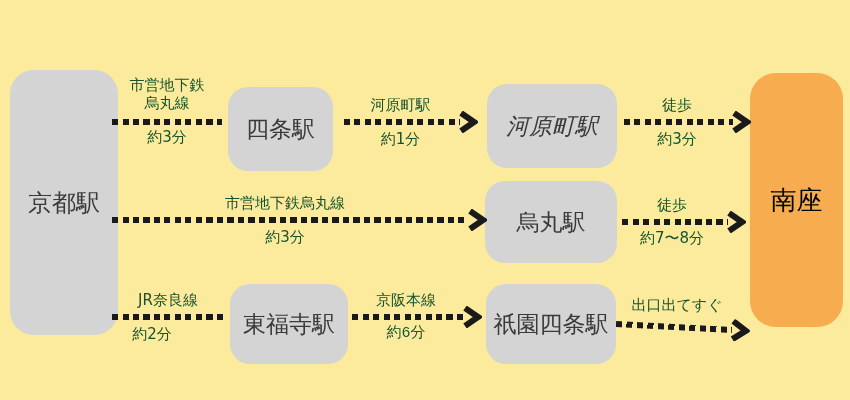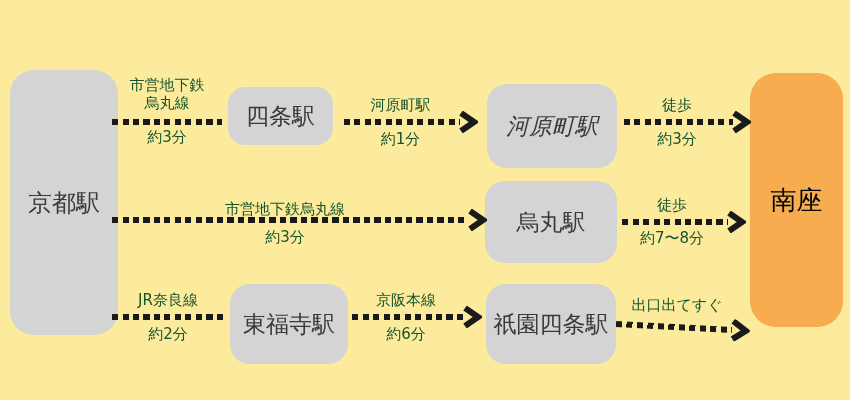--- a/index.html
+++ b/index.html
@@ -57,21 +57,21 @@
 <div class="canvas">
 
   <div class="box origin" style="left:10px;top:70px;width:108px;height:265px;">
     <span>京都駅</span>
   </div>
 
   <div class="box dest" style="left:750px;top:73px;width:93px;height:254px;">
     <span>南座</span>
   </div>
 
-  <div class="box station" style="left:228px;top:87px;width:105px;height:58px;border-radius:17px;">
+  <div class="box station" style="left:228px;top:87px;width:105px;height:84px;">
     <span>四条駅</span>
   </div>
 
   <div class="box station" style="left:487px;top:84px;width:130px;height:84px;font-style:italic;">
     <span>河原町駅</span>
   </div>
 
   <div class="box station" style="left:485px;top:181px;width:132px;height:82px;">
     <span>烏丸駅</span>
   </div>
@@ -104,21 +104,21 @@
 
   <div class="lbl" style="left:624px;top:96px;width:106px;">徒歩</div>
   <div class="arrow" style="left:624px;top:110px;width:127px;">
     <div class="dots"></div>
     <svg class="head" width="20" height="22" viewBox="0 0 20 22">
       <path d="M3 2 L16 11 L3 20" stroke="#1A1A1A" stroke-width="6" fill="none"></path>
     </svg>
   </div>
   <div class="lbl" style="left:624px;top:130px;width:106px;">約3分</div>
 
-  <div class="lbl" style="left:160px;top:194px;width:250px;margin-top:6px;">市営地下鉄烏丸線</div>
+  <div class="lbl" style="left:160px;top:194px;width:250px;">市営地下鉄烏丸線</div>
   <div class="arrow" style="left:112px;top:208px;width:375px;">
     <div class="dots"></div>
     <svg class="head" width="20" height="22" viewBox="0 0 20 22">
       <path d="M3 2 L16 11 L3 20" stroke="#1A1A1A" stroke-width="6" fill="none"></path>
     </svg>
   </div>
   <div class="lbl" style="left:160px;top:228px;width:250px;">約3分</div>
 
   <div class="lbl" style="left:622px;top:196px;width:100px;">徒歩</div>
   <div class="arrow" style="left:622px;top:210px;width:124px;">
@@ -126,30 +126,30 @@
     <svg class="head" width="20" height="22" viewBox="0 0 20 22">
       <path d="M3 2 L16 11 L3 20" stroke="#1A1A1A" stroke-width="6" fill="none"></path>
     </svg>
   </div>
   <div class="lbl" style="left:622px;top:229px;width:100px;">約7〜8分</div>
 
   <div class="lbl" style="left:112px;top:291px;width:112px;">JR奈良線</div>
   <div class="arrow" style="left:112px;top:305px;width:112px;">
     <div class="dots"></div>
   </div>
-  <div class="lbl" style="left:112px;top:325px;width:112px;">約2分</div>
+  <div class="lbl" style="left:96px;top:325px;width:112px;">約2分</div>
 
   <div class="lbl" style="left:352px;top:291px;width:108px;">京阪本線</div>
   <div class="arrow" style="left:352px;top:305px;width:130px;">
     <div class="dots"></div>
     <svg class="head" width="20" height="22" viewBox="0 0 20 22">
       <path d="M3 2 L16 11 L3 20" stroke="#1A1A1A" stroke-width="6" fill="none"></path>
     </svg>
   </div>
-  <div class="lbl" style="left:352px;top:325px;width:108px;">約6分</div>
+  <div class="lbl" style="left:352px;top:325px;width:108px;font-family:Liberation Mono, monospace;">約6分</div>
 
   <div class="lbl" style="left:616px;top:296px;width:122px;">出口出てすぐ</div>
   <div class="arrow tilt" style="left:616px;top:312px;width:134px;">
     <div class="dots"></div>
     <svg class="head" width="20" height="22" viewBox="0 0 20 22">
       <path d="M3 2 L16 11 L3 20" stroke="#1A1A1A" stroke-width="6" fill="none"></path>
     </svg>
   </div>
 
 </div>

